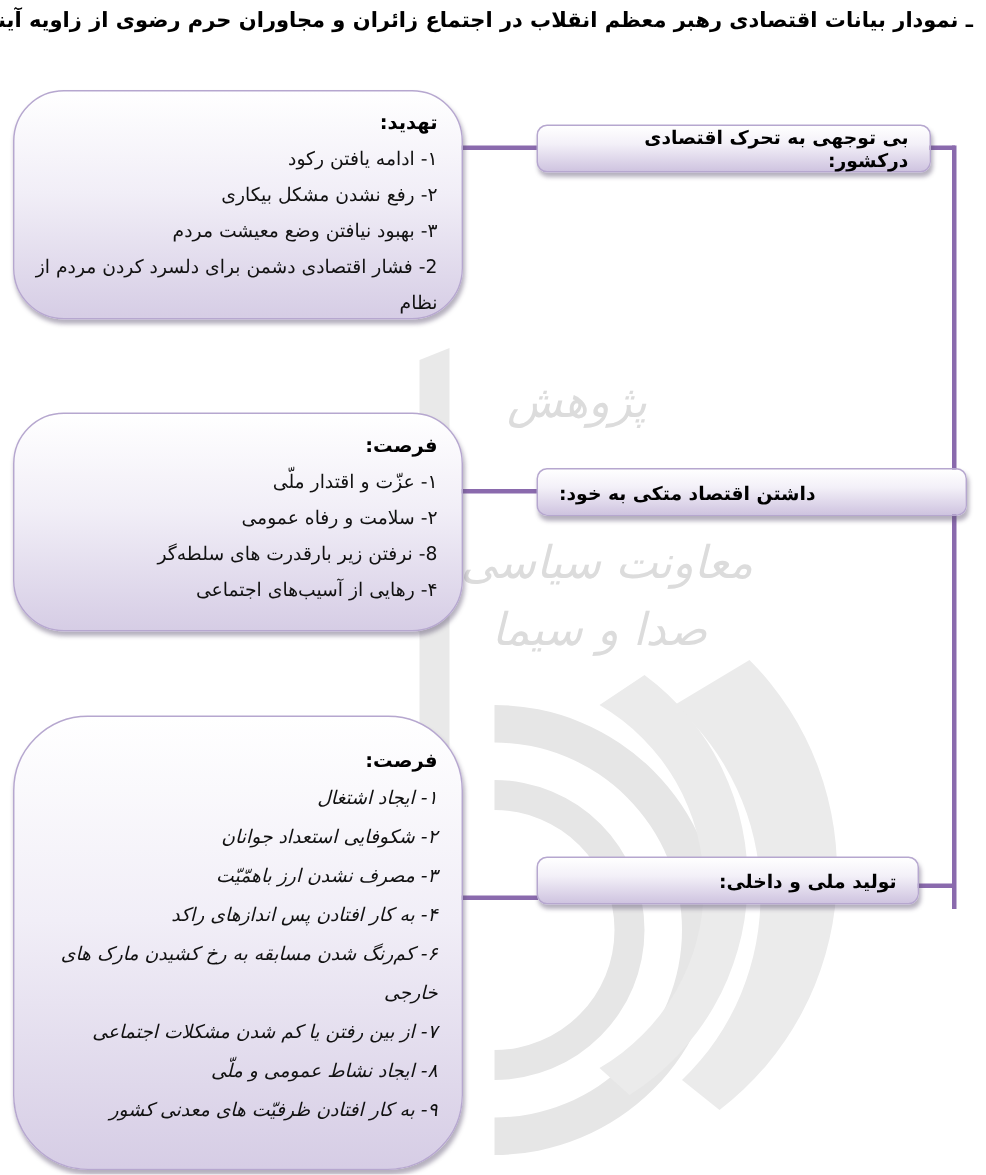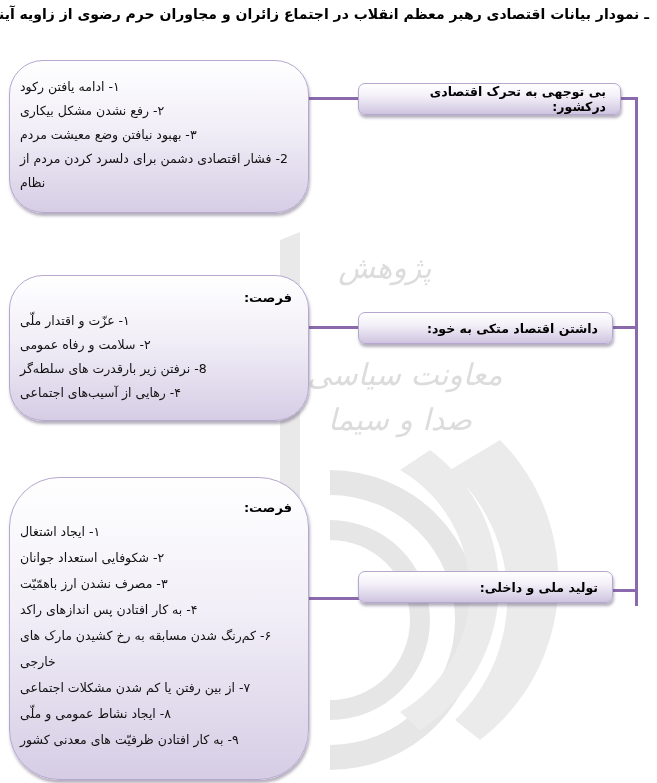--- a/index.html
+++ b/index.html
@@ -57,24 +57,24 @@
       text-align: right;
     }
     .detail-box ul {
       list-style: none;
       margin: 0;
       padding: 0;
     }
     .detail-box li {
       font-size: 12.5px;
       color: #111;
-      text-align: left;
+      text-align: right;
       line-height: 24px;
     }
-    .box3 li { line-height: 26px; }
+    .box3 li { line-height: 26px; font-style: italic; }
     .box3 li.wrap { line-height: 26px; }
 
     .label-box {
       border-radius: 7px;
       height: 32px;
       padding: 0 14px;
       display: flex;
       align-items: center;
       justify-content: flex-start;
       font-weight: bold;
@@ -111,31 +111,32 @@
 <div class="title">ـ نمودار بیانات اقتصادی رهبر معظم انقلاب در اجتماع زائران و مجاوران حرم رضوی از زاویه آینده نگری</div>
 
 <div class="line" style="left:635px; top:97px; width:3px; height:509px;"></div>
 
 <div class="line" style="left:612px; top:97px; width:25px; height:3px;"></div>
 <div class="line" style="left:308px; top:97px; width:51px; height:3px;"></div>
 <div class="box label-box" style="left:358px; top:83px; width:263px;">
   <span>بی توجهی به تحرک اقتصادی درکشور:</span>
 </div>
 <div class="box detail-box box1" style="left:9px; top:60px; width:300px; height:153px;">
+  <div class="heading">تهدید:</div>
   <ul>
     <li>۱- ادامه یافتن رکود</li>
     <li>۲- رفع نشدن مشکل بیکاری</li>
     <li>۳- بهبود نیافتن وضع معیشت مردم</li>
     <li>2- فشار اقتصادی دشمن برای دلسرد کردن مردم از نظام</li>
   </ul>
 </div>
 
 <div class="line" style="left:612px; top:326px; width:25px; height:3px;"></div>
 <div class="line" style="left:308px; top:326px; width:51px; height:3px;"></div>
-<div class="box label-box" style="left:358px; top:312px; width:255px;">
+<div class="box label-box" style="left:358px; top:312px; width:287px;justify-content:flex-end;">
   <span>داشتن اقتصاد متکی به خود:</span>
 </div>
 <div class="box detail-box box2" style="left:9px; top:275px; width:300px; height:146px;">
   <div class="heading">فرصت:</div>
   <ul>
     <li>۱- عزّت و اقتدار ملّی</li>
     <li>۲- سلامت و رفاه عمومی</li>
     <li>8- نرفتن زیر بارقدرت های سلطه‌گر</li>
     <li>۴- رهایی از آسیب‌های اجتماعی</li>
   </ul>

